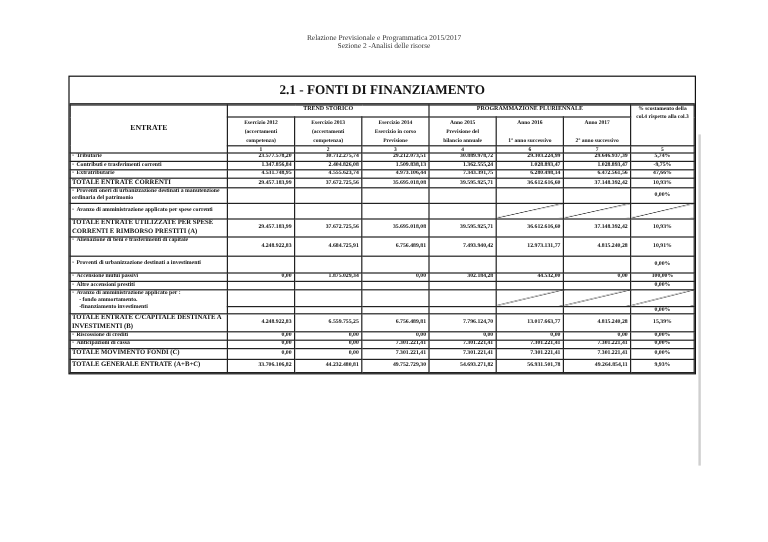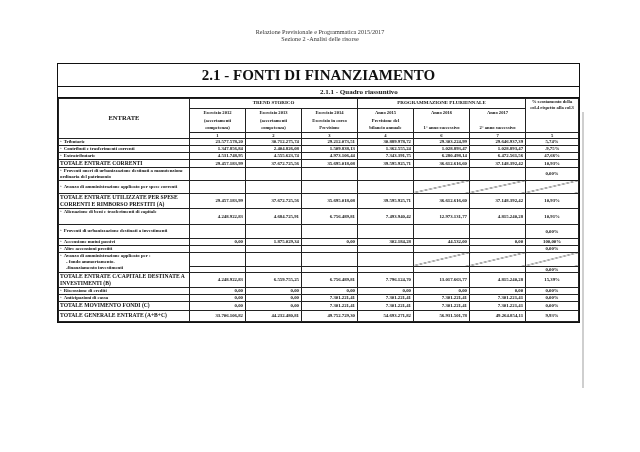--- a/index.html
+++ b/index.html
@@ -3,21 +3,21 @@
 <meta charset="utf-8">
 <style>
   html, body { margin:0; padding:0; background:#ffffff; }
   body { width:640px; height:452px; position:relative; overflow:hidden;
          font-family:"Liberation Serif","DejaVu Serif",serif; color:#111; }
   .hdr { position:absolute; left:0; width:640px; text-align:center; font-size:6.2px; color:#333; }
   .hdr1 { top:28px; }
   .hdr2 { top:35px; }
   .frame { position:absolute; left:57px; top:63px; width:523px; border:1.5px solid #111; box-sizing:border-box; }
   .bar { border-bottom:1.5px solid #111; font-weight:bold; }
-  .bar.title { height:22px; line-height:22px; text-align:center; font-size:15px; }
+  .bar.title { height:22px; line-height:22px; text-align:center; font-size:11px; }
   .bar.comune { height:11px; line-height:11px; font-size:7.5px; padding-left:85px; }
   .bar.quadro { height:10px; line-height:10px; font-size:7px; padding-left:262px; }
   table { border-collapse:collapse; width:100%; table-layout:fixed; font-size:4.8px; font-weight:bold; }
   td, th { border:0.8px solid #222; padding:0 1px; overflow:hidden; white-space:nowrap; }
   th { font-weight:bold; text-align:center; line-height:6.5px; }
   th.group { height:9px; font-size:5px; }
   th.entrate { font-size:6.5px; }
   th.colhead { font-size:4.6px; line-height:7.5px; white-space:normal; }
   th.pct { font-size:4.6px; white-space:normal; line-height:6px; vertical-align:top; }
   tr.nums th { height:5px; line-height:5px; font-size:4.6px; }
@@ -33,21 +33,20 @@
 </head>
 <body>
 
 <div class="hdr hdr1">Relazione Previsionale e Programmatica 2015/2017</div>
 <div class="hdr hdr2">Sezione 2 -Analisi delle risorse</div>
 
 <div class="shadow"></div>
 
 <div class="frame">
   <div class="bar title">2.1 - FONTI DI FINANZIAMENTO</div>
-  <div class="bar quadro">2.1.1 - Quadro riassuntivo</div>
 
   <table>
     <colgroup>
       <col style="width:131px">
         <col style="width:56px">
         <col style="width:56px">
         <col style="width:56px">
       <col style="width:56px">
         <col style="width:56px">
         <col style="width:56px">

